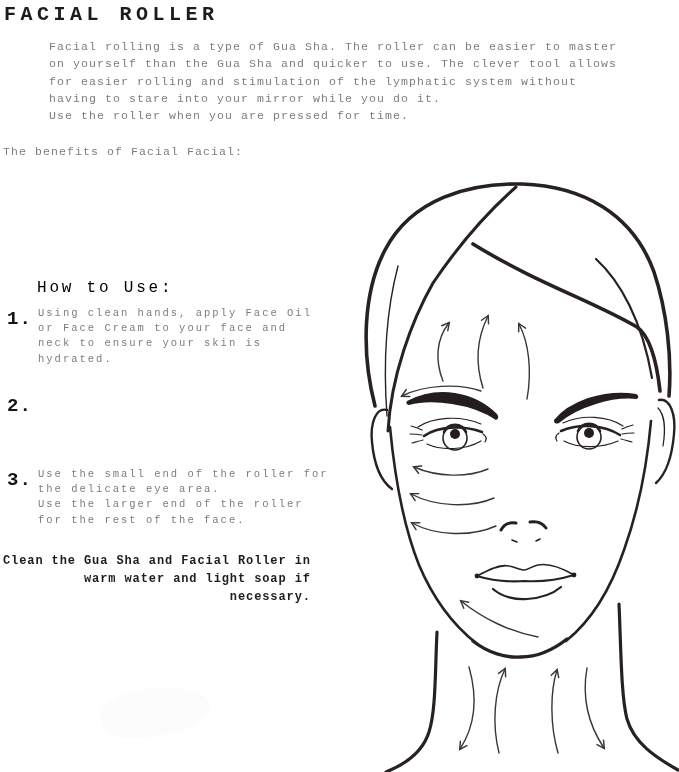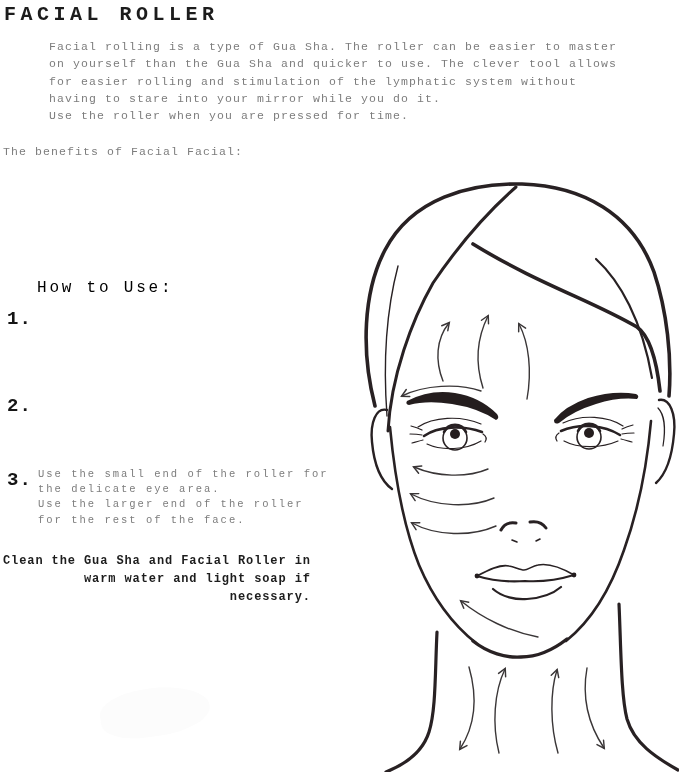--- a/index.html
+++ b/index.html
@@ -33,20 +33,24 @@
 having to stare into your mirror while you do it.
 Use the roller when you are pressed for time.</div>
 
   <div id="benefits" class="abs">
     <div class="pre">The benefits of Facial Facial:</div>
   </div>
 
   <div id="howto-heading" class="abs">How to Use:</div>
 
   <div class="abs step-num" style="top:308px">1.</div>
+  <div class="abs step-text pre" style="top:306px">Using clean hands, apply Face Oil
+or Face Cream to your face and
+neck to ensure your skin is
+hydrated.</div>
 
   <div class="abs step-num" style="top:395px">2.</div>
 
   <div class="abs step-num" style="top:469px">3.</div>
   <div class="abs step-text pre" style="top:467px">Use the small end of the roller for
 the delicate eye area.
 Use the larger end of the roller
 for the rest of the face.</div>
 
   <div id="note" class="abs pre">Clean the Gua Sha and Facial Roller in

